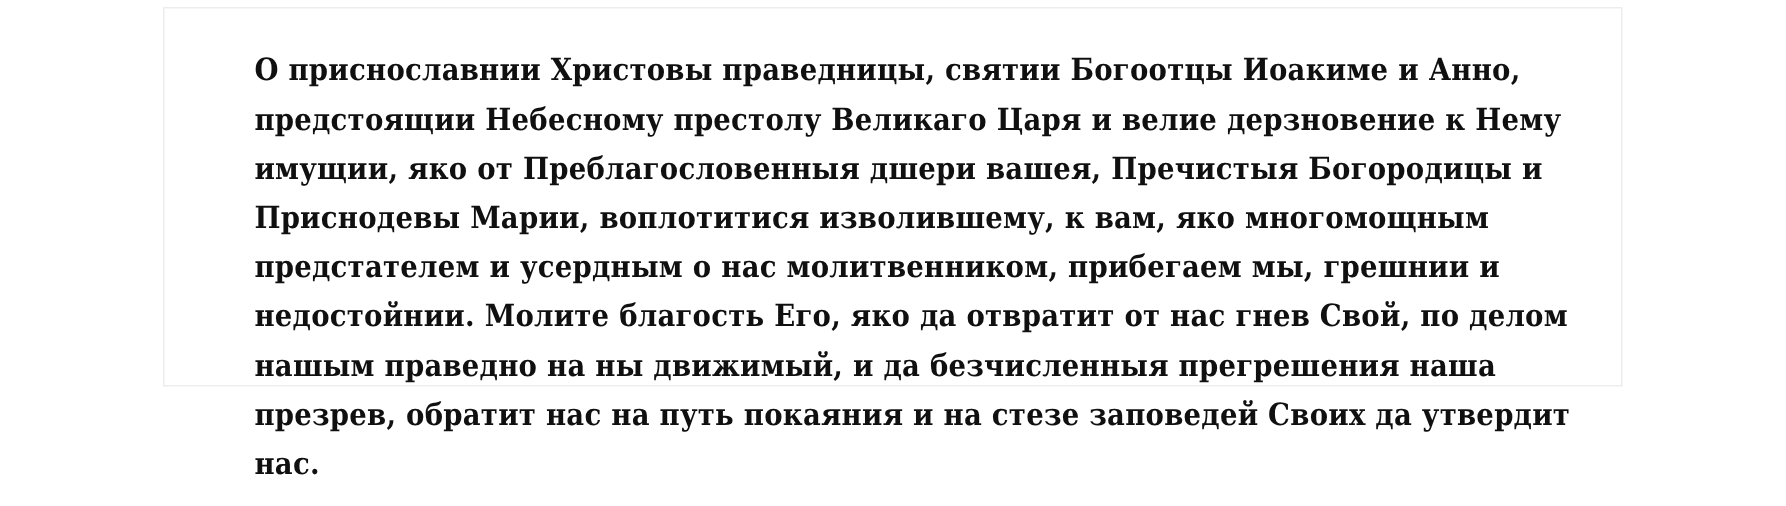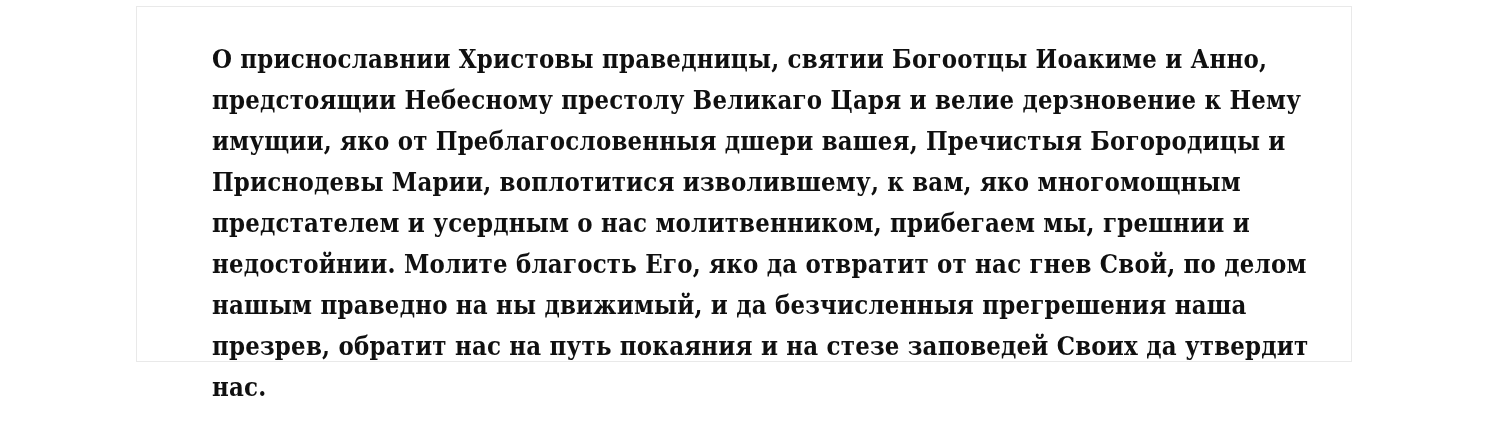--- a/index.html
+++ b/index.html
@@ -18,21 +18,21 @@
     width: 1488px;
     height: 422px;
     background: #ffffff;
     box-sizing: border-box;
   }
   .panel {
     position: absolute;
     left: 136px;
     top: 6px;
     width: 1216px;
-    height: 356px;
+    height: 316px;
     background: #ffffff;
     border: 1px solid #e9e9e9;
     box-sizing: border-box;
   }
   .prayer-text {
     position: absolute;
     left: 75px;
     top: 32px;
     width: 1110px;
     margin: 0;

